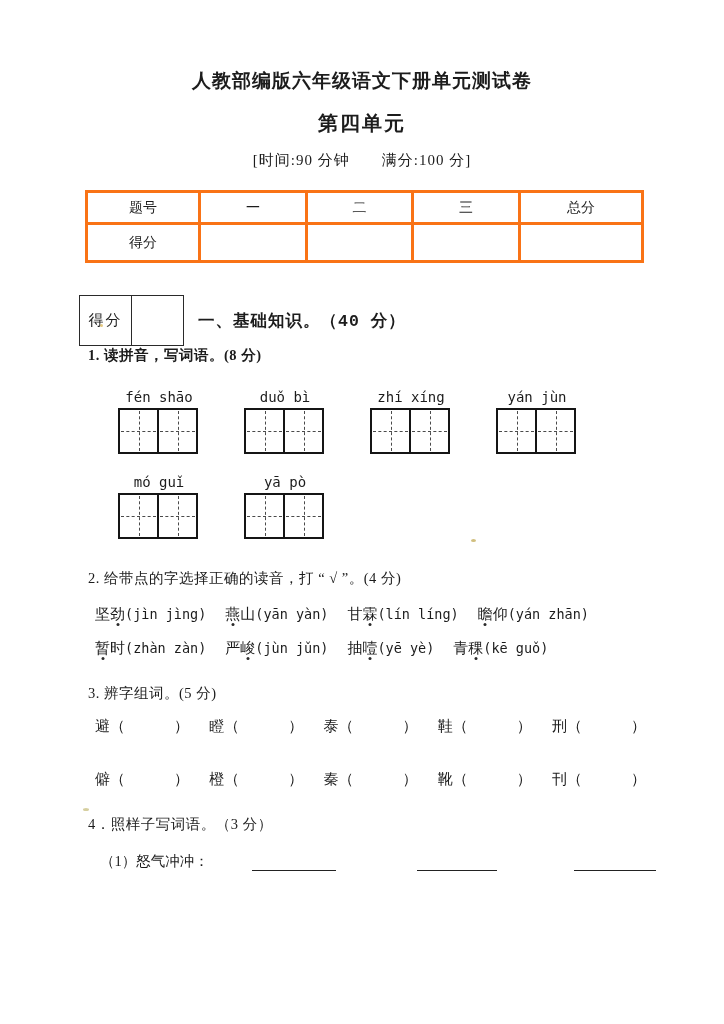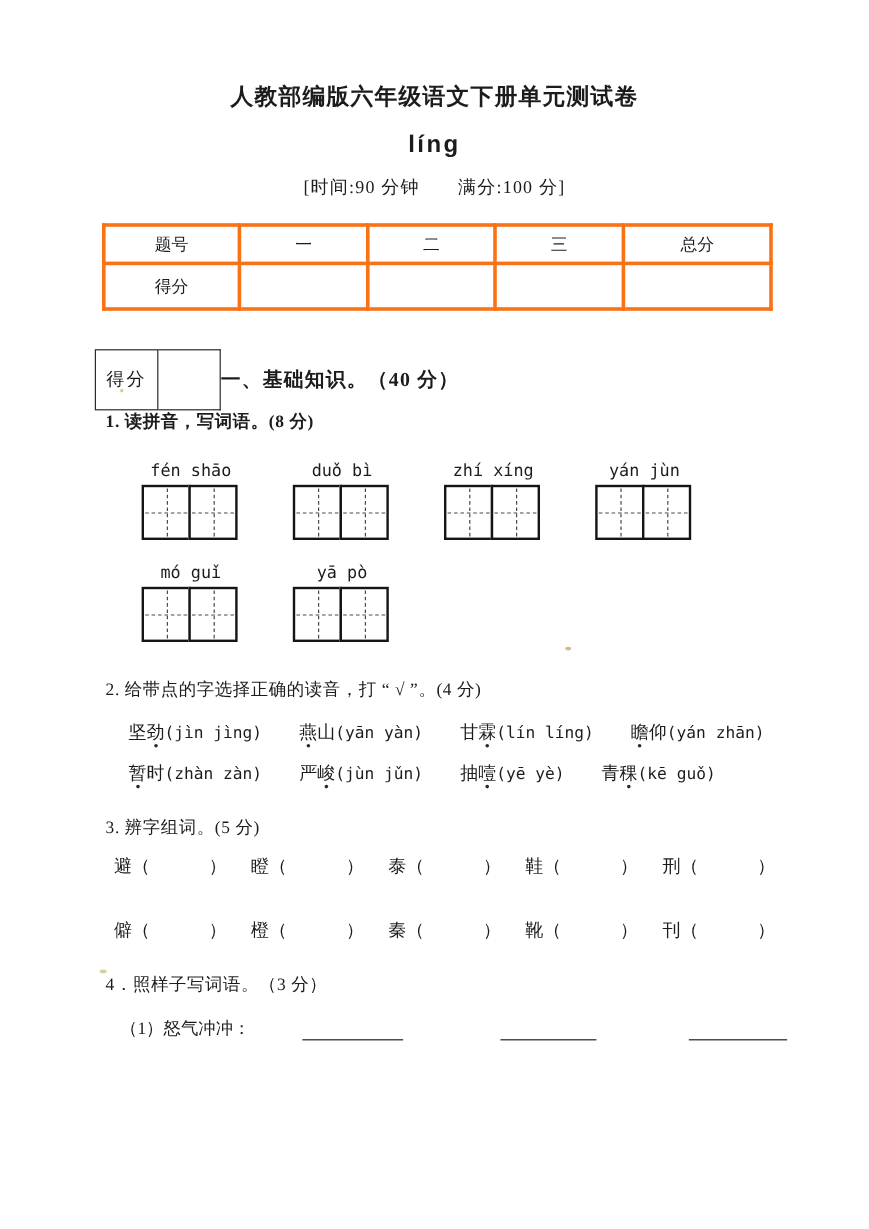--- a/index.html
+++ b/index.html
@@ -53,23 +53,24 @@
   }
   .score-box{display:flex;}
   .score-box .cell{
     width:51px;height:49px;
     border:1px solid #2a2a2a;
     display:flex;align-items:center;justify-content:center;
     font-size:15px;letter-spacing:2px;
   }
   .score-box .cell+.cell{border-left:none;}
   .section-title{
-    margin-left:0;
+    margin-left:14px;
     font-size:16.5px;font-weight:bold;
     letter-spacing:1px;
+    font-family:Liberation Mono, monospace;
   }
   
   .q-prompt{
     margin-left:88px;
     font-size:14.5px;
     letter-spacing:0.5px;
   }
   .mt-q1{font-weight:bold;}
   .mt-q2{margin-top:30px;}
   .mt-q3{margin-top:26px;}
@@ -108,21 +109,21 @@
   }
   
   .q2-row{
     margin-left:95px;
     display:flex;
     gap:19px;
     white-space:nowrap;
   }
   .q2-row1{margin-top:17px;}
   .q2-row2{margin-top:15px;}
-  .q2-item{font-size:15px;margin-left:12px;}
+  .q2-item{font-size:15px;}
   .dotted{position:relative;}
   .dotted::after{
     content:"";position:absolute;
     left:50%;bottom:-4px;transform:translateX(-50%);
     width:3px;height:3px;border-radius:50%;
     background:#2a2a2a;
   }
   .opt{
     font-family:"DejaVu Sans Mono",monospace;
     font-size:13.5px;
@@ -156,21 +157,21 @@
   .art1{left:471px;top:539px;width:5px;height:3px;background:#c9b468;opacity:.85;}
   .art2{left:83px;top:808px;width:6px;height:3px;background:#d6cfa0;}
   .art3{left:100px;top:324px;width:3px;height:3px;background:#d8b04a;opacity:.7;}
 </style>
 </head>
 <body>
 
 <div class="page">
 
   <div class="title">人教部编版六年级语文下册单元测试卷</div>
-  <div class="unit">líng</div>
+  <div class="unit">第四单元</div>
   <div class="exam-info">[时间:90 分钟　　满分:100 分]</div>
 
   <table class="score">
     <tbody>
         <tr class="r1">
       <td class="c0">题号</td>
       <td class="c1">一</td>
       <td class="c2">二</td>
       <td class="c3">三</td>
       <td class="c4">总分</td>

